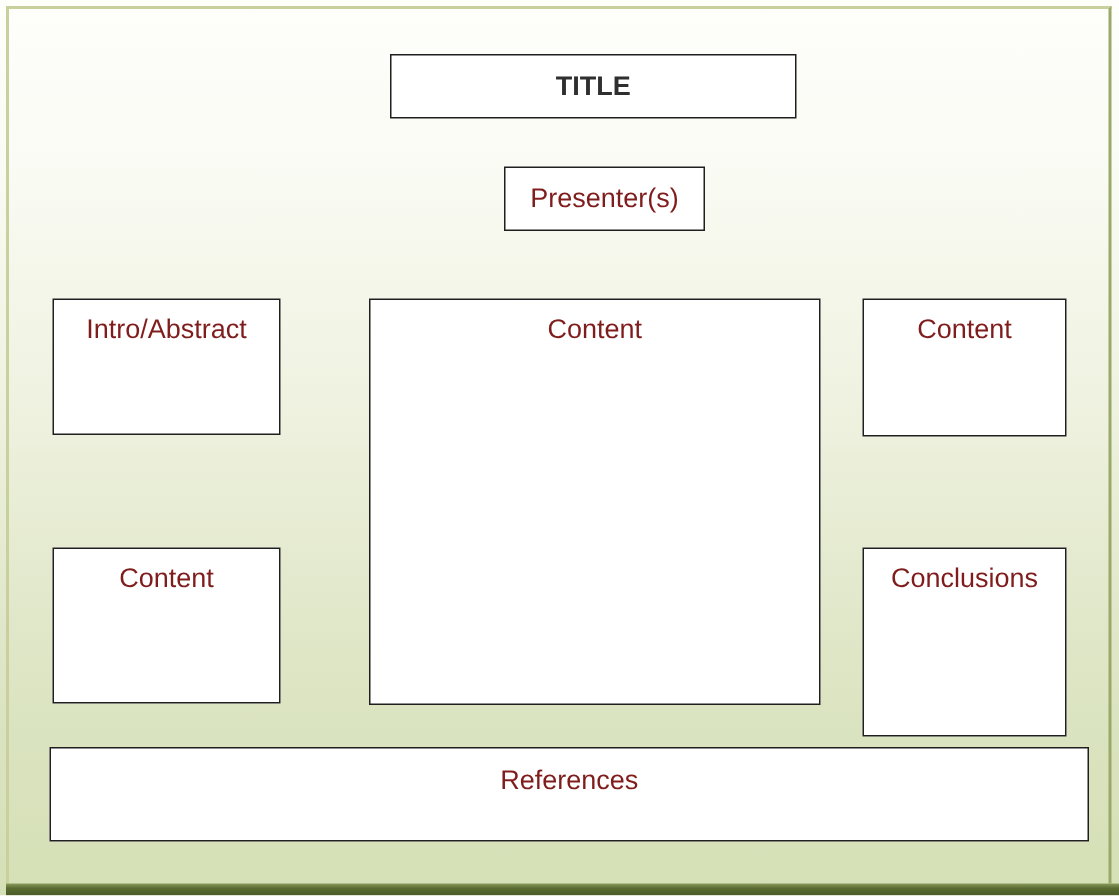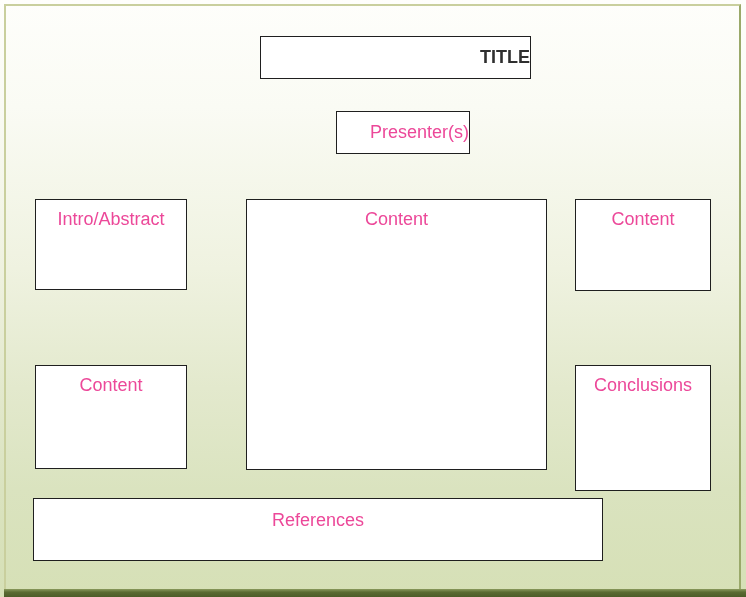--- a/index.html
+++ b/index.html
@@ -41,45 +41,45 @@
     bottom: 0;
     height: 8px;
     background: linear-gradient(180deg, #8a9a5d 0%, #5a6b31 40%, #4c5c28 100%);
     pointer-events: none;
   }
   .box {
     position: absolute;
     box-sizing: border-box;
     background: #ffffff;
     border: 1.5px solid #1f1f1f;
-    color: #ec4899;
+    color: #7f1d1d;
     font-size: 18px;
     line-height: 23px;
     text-align: center;
   }
   .box.v-center {
     display: flex;
     align-items: center;
-    justify-content: flex-end;
+    justify-content: center;
   }
   .box.t-top {
     padding-top: 8px;
   }
   .title-box {
     left: 260px; top: 36px; width: 271px; height: 43px;
     font-weight: bold;
     color: #2f2f2f;
   }
   .presenter-box  { left: 336px; top: 111px; width: 134px; height: 43px; }
   .intro-box      { left: 35px;  top: 199px; width: 152px; height: 91px;  }
   .center-box     { left: 246px; top: 199px; width: 301px; height: 271px; }
   .content-tr-box { left: 575px; top: 199px; width: 136px; height: 92px;  }
   .content-bl-box { left: 35px;  top: 365px; width: 152px; height: 104px; }
   .conclusions-box{ left: 575px; top: 365px; width: 136px; height: 126px; }
-  .references-box { left: 33px;  top: 498px; width: 570px; height: 63px; padding-top: 10px; }
+  .references-box { left: 33px;  top: 498px; width: 693px; height: 63px; padding-top: 10px; }
   .line { display: block; }
 </style>
 </head>
 <body>
 
 <div class="canvas">
   <div class="frame"></div>
   <div class="bottom-strip"></div>
 
   <div class="box v-center title-box">

